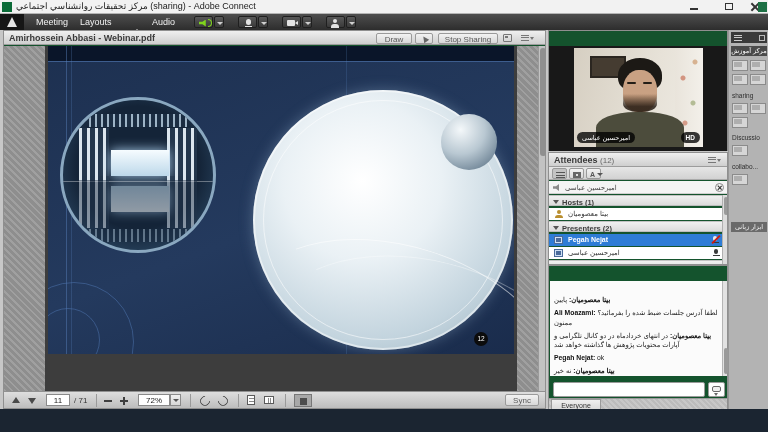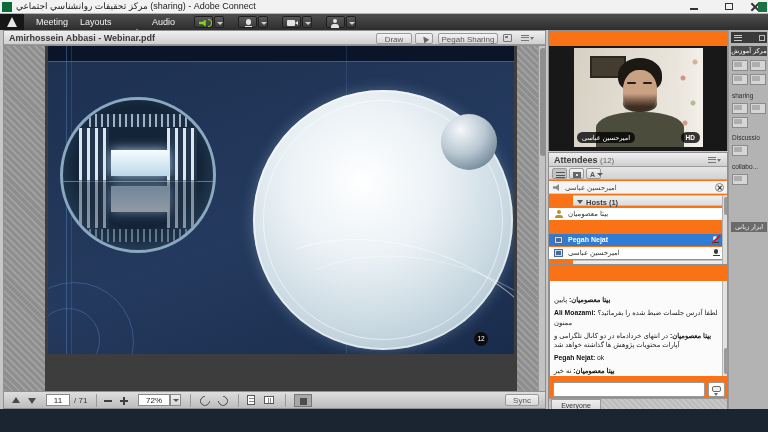--- a/index.html
+++ b/index.html
@@ -32,21 +32,21 @@
   .mic-base{left:6px;top:8.5px;width:7px;height:1.5px;background:#e3e3e3;}
   .cam-g{left:4px;top:3px;width:8px;height:6px;background:#e3e3e3;border-radius:1px;}
   .cam-lens{left:12px;top:4px;width:0;height:0;border-top:2.5px solid transparent;border-bottom:2.5px solid transparent;border-right:3.5px solid #e3e3e3;}
   .person-g{left:6px;top:2px;width:4px;height:4px;background:#e3e3e3;border-radius:50%;}
   .person-b{left:4px;top:6.5px;width:8px;height:4px;background:#e3e3e3;border-radius:3px 3px 0 0;}
   .rec-dot{left:705px;top:17px;width:9px;height:9px;border-radius:50%;background:radial-gradient(circle at 35% 35%,#ff6a5e,#c81e12);border:1px solid #5a0c06;}
   .help-lbl{left:726px;top:17px;font-size:9px;color:#fff;}
   .sigbar{bottom:0;background:#55c411;width:2px;}
 
   
-  .pod{background:#f97316;border:1px solid #8f8f8f;}
+  .pod{background:#14532d;border:1px solid #8f8f8f;}
   .pod-h{left:0;top:0;right:0;height:14px;background:linear-gradient(#efefef,#cfcfcf);border-bottom:1px solid #9c9c9c;}
   .pod-title{left:5px;top:2px;font-size:9px;font-weight:bold;color:#3a3a3a;}
   .pod-count{font-weight:normal;color:#666;font-size:8px;}
   .pbtn{background:linear-gradient(#f2f2f2,#d8d8d8);border:1px solid #9a9a9a;border-radius:2px;color:#5a5a5a;font-size:8px;text-align:center;}
   .pod-menu{width:14px;height:10px;top:2px;}
   .pm-lines{left:1px;top:2px;width:8px;height:6px;background:repeating-linear-gradient(#777 0 1px,transparent 1px 2.5px);}
   .pm-tri{left:10px;top:4px;width:0;height:0;border-left:2.5px solid transparent;border-right:2.5px solid transparent;border-top:3px solid #777;}
   .fs-ic{width:9px;height:8px;border:1px solid #777;border-radius:1px;}
   .fs-ic:before{content:"";position:absolute;left:1px;top:1px;width:3px;height:2px;background:#777;}
 
@@ -103,21 +103,21 @@
      linear-gradient(90deg,#e9e4db,#f3f0ea);}
   .vid-hair{left:44px;top:10px;width:44px;height:34px;border-radius:50% 50% 40% 40%;background:#1c1915;}
   .vid-face{left:49px;top:22px;width:34px;height:42px;border-radius:46% 46% 42% 42%;background:linear-gradient(#c9a183 55%,#a9805f 100%);}
   .vid-beard{left:49px;top:46px;width:34px;height:18px;border-radius:0 0 45% 45%;background:linear-gradient(rgba(40,30,22,0),rgba(40,30,22,.85) 70%);}
   .vid-brow{top:34px;width:9px;height:2px;background:#241e17;border-radius:1px;}
   .vid-shirt{left:22px;top:64px;width:88px;height:35px;border-radius:45% 45% 0 0;background:#4c4c3c;}
   .vid-pill{top:84px;height:11px;border-radius:6px;background:rgba(0,0,0,.78);color:#fff;font-size:6.5px;line-height:11px;padding:0 5px;}
 
   
   .att-row{left:0;width:174px;height:12px;background:#fff;}
-  .att-sec{left:0;width:174px;height:11px;background:linear-gradient(#f0f0f0,#dcdcdc);border-top:1px solid #c2c2c2;border-bottom:1px solid #bdbdbd;margin-left:24px;}
+  .att-sec{left:0;width:174px;height:11px;background:linear-gradient(#f0f0f0,#dcdcdc);border-top:1px solid #c2c2c2;border-bottom:1px solid #bdbdbd;}
   .sec-tri{left:4px;top:3.5px;width:0;height:0;border-left:3px solid transparent;border-right:3px solid transparent;border-top:4px solid #555;}
   .sec-lbl{left:13px;top:1.5px;font-size:7.5px;font-weight:bold;color:#3c3c3c;}
   .att-name{left:19px;top:2px;font-size:7px;color:#333;}
   .person-ic{width:8px;height:8px;}
   .person-ic:before{content:"";position:absolute;left:2px;top:0;width:4px;height:4px;border-radius:50%;background:#b98e2f;}
   .person-ic:after{content:"";position:absolute;left:0;top:4.5px;width:8px;height:3.5px;border-radius:3px 3px 0 0;background:#b98e2f;}
   .pres-ic{width:9px;height:8px;border:1px solid #4a6a9a;background:#cfe0f4;}
   .pres-ic:before{content:"";position:absolute;left:1px;top:1px;width:5px;height:4px;background:#4a6a9a;}
   .mic-ico{width:4px;height:5px;background:#3a3a3a;border-radius:2px;}
   .mic-ico:after{content:"";position:absolute;left:-1.5px;top:5.5px;width:7px;height:1.5px;background:#3a3a3a;}
@@ -215,21 +215,21 @@
     </div>
   </div>
 
   <div class="a pod" style="left:3px;top:30px;width:543px;height:379px;">
     <div class="a pod-h">
       <span class="a pod-title">Amirhossein Abbasi - Webinar.pdf</span>
       <div class="a pbtn" style="left:372px;top:1.5px;width:36px;height:11px;line-height:11px;">Draw</div>
       <div class="a pbtn" style="left:411px;top:1.5px;width:18px;height:11px;">
         <div class="a" style="left:6px;top:2px;width:0;height:0;border-left:3px solid transparent;border-right:3px solid transparent;border-bottom:6px solid #666;transform:rotate(-35deg);"></div>
       </div>
-      <div class="a pbtn" style="left:434px;top:1.5px;width:60px;height:11px;line-height:11px;">Pegah Sharing</div>
+      <div class="a pbtn" style="left:434px;top:1.5px;width:60px;height:11px;line-height:11px;">Stop Sharing</div>
       <div class="a" style="left:499px;top:3px;">
           <div class="a fs-ic"></div>
         </div>
       <div class="a pod-menu" style="left:516px;">
           <div class="a pm-lines"></div>
           <div class="a pm-tri"></div>
         </div>
     </div>
 
     <div class="a share-content">
@@ -365,20 +365,24 @@
 
     <div class="a att-sec" style="top:42px;">
       <div class="sec-tri a"></div>
       <span class="a sec-lbl">Hosts (1)</span>
     </div>
     <div class="a att-row" style="top:55px;">
       <div class="a person-ic" style="left:6px;top:2px;"></div>
       <span class="a att-name" dir="rtl">بیتا معصومیان</span>
     </div>
 
+    <div class="a att-sec" style="top:68px;">
+      <div class="sec-tri a"></div>
+      <span class="a sec-lbl">Presenters (2)</span>
+    </div>
     <div class="a att-row" style="top:81px;background:#2e7cd6;">
       <div class="a pres-ic" style="left:5px;top:2px;"></div>
       <span class="a att-name" style="color:#fff;font-weight:bold;">Pegah Nejat</span>
       <div class="a" style="left:164px;top:2px;">
         <div class="mic-ico a" style="background:#e8e8e8;"></div>
         <div class="red-slash a"></div>
       </div>
     </div>
     <div class="a att-row" style="top:94px;">
       <div class="a pres-ic" style="left:5px;top:2px;"></div>

